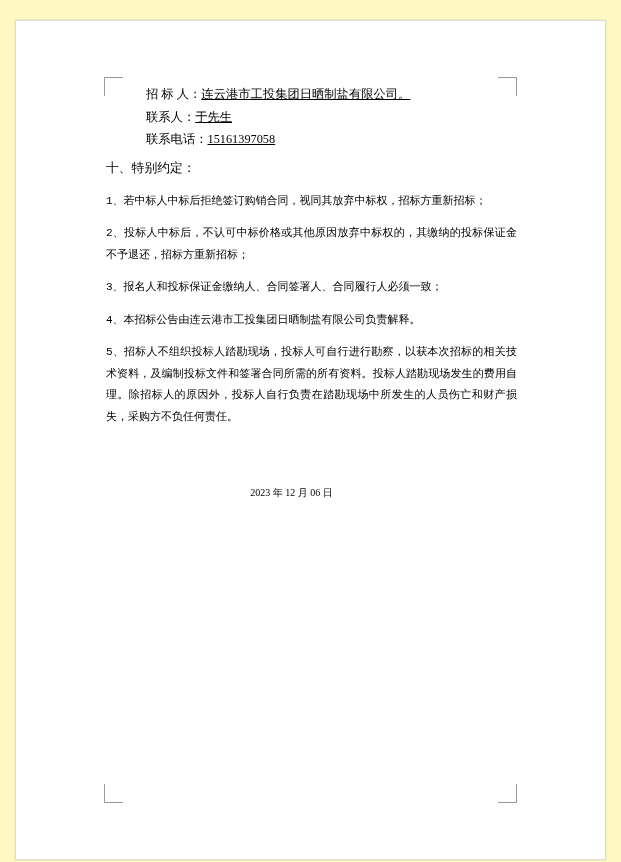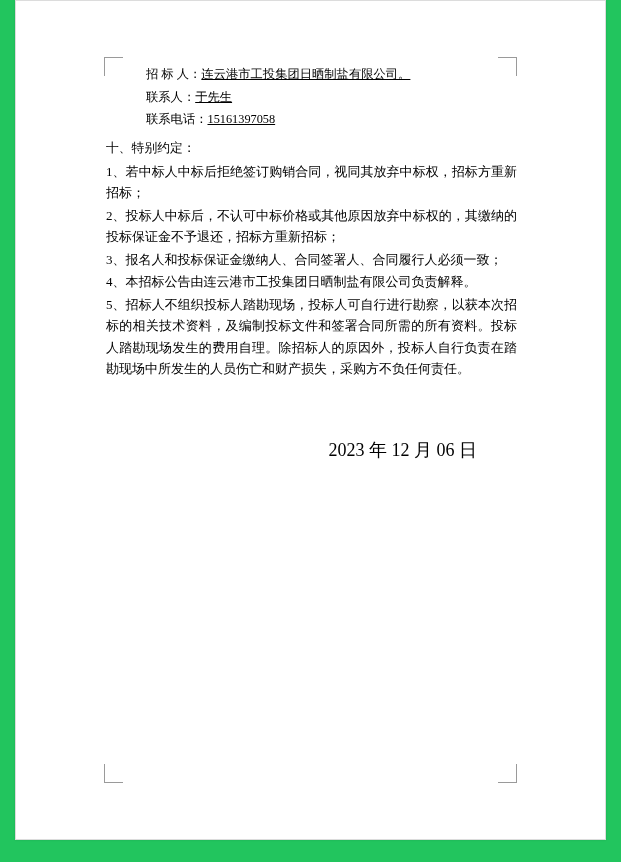--- a/index.html
+++ b/index.html
@@ -6,26 +6,26 @@
     margin: 0;
     padding: 0;
     background: #f0f0f0;
     width: 621px;
     height: 862px;
     font-family: "Liberation Sans", sans-serif;
   }
   #page-wrap {
     width: 621px;
     height: 862px;
-    background: #22c55e;
+    background: #fef9c3;
     display: flex;
     justify-content: center;
     align-items: flex-start;
     box-sizing: border-box;
-    padding-top: 0;
+    padding-top: 20px;
   }
   .page {
     position: relative;
     width: 591px;
     height: 840px;
     background: #ffffff;
     border: 1px solid #dcdcdc;
     box-shadow: 0 0 2px rgba(0,0,0,0.12);
     box-sizing: border-box;
   }
@@ -67,34 +67,34 @@
     padding-right: 2px;
   }
   .section-title {
     font-weight: normal;
     font-size: 12.8px;
     line-height: 24px;
     margin-top: 5px;
     font-family: "Liberation Serif", "DejaVu Serif", serif;
   }
   .para {
-    font-size: 13px;
+    font-size: 11px;
     line-height: 21.5px;
     text-align: justify;
     color: #000;
-    font-family: Liberation Serif, serif;
-    margin-top: 1px;
+    font-family: Liberation Mono, monospace;
+    margin-top: 11px;
   }
   .para.indent {
     text-indent: 0;
   }
   .date-line {
     margin-top: 58px;
-    text-align: right;
-    font-size: 18px;
+    text-align: center;
+    font-size: 10px;
     font-family: "Liberation Serif", "DejaVu Serif", serif;
     color: #000;
     padding-right: 40px;
   }
 </style>
 </head>
 <body>
 
 <div id="page-wrap">
   <div class="page">

